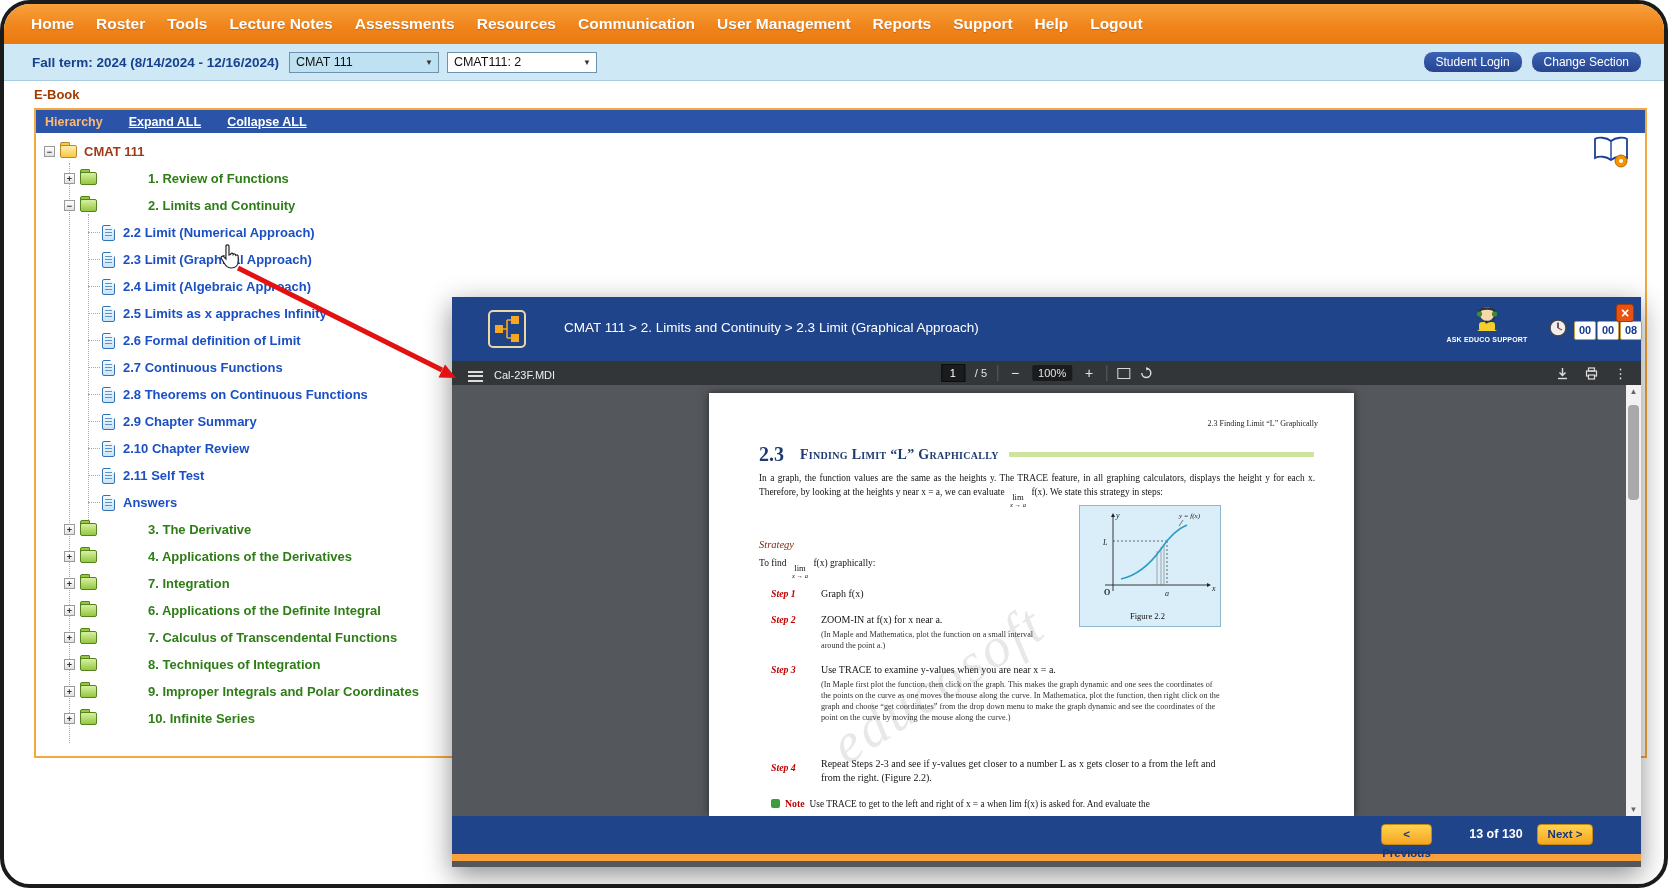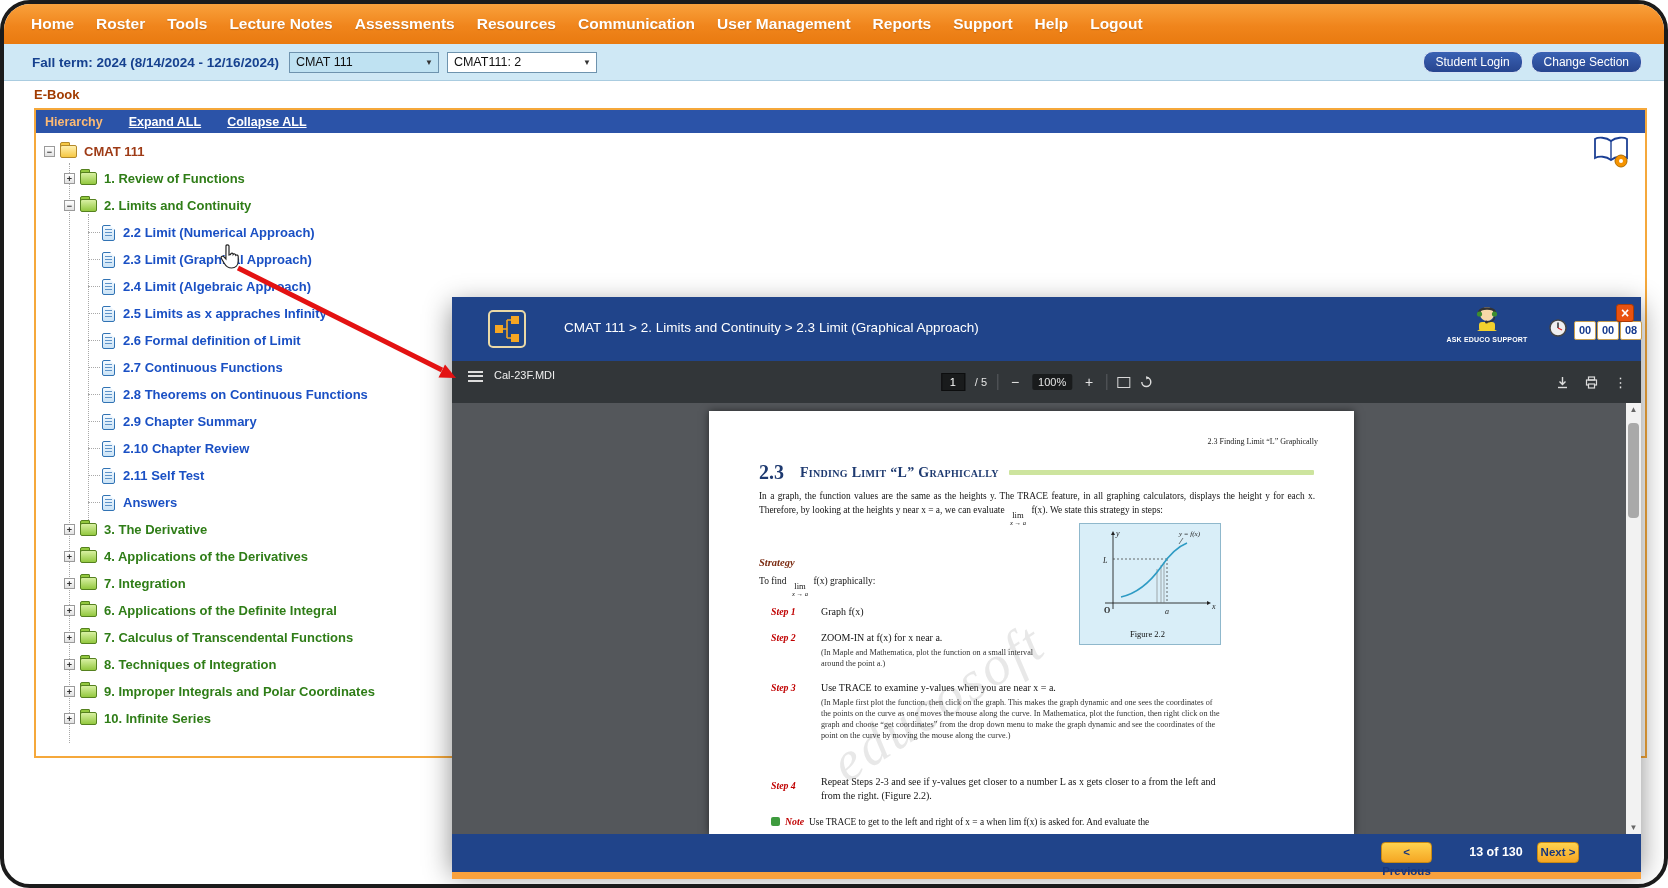--- a/index.html
+++ b/index.html
@@ -41,37 +41,37 @@
   .nicon::after{content:"";position:absolute;left:0;top:0;right:0;bottom:0;border-radius:2px;}
   .trow.root .nicon::after{background:linear-gradient(#ffefad,#f6c844);border:1px solid #b3892a;}
   .trow.root .nicon::before{background:#f6c844;border:1px solid #b3892a;}
   .trow.chapter .nicon::after{background:linear-gradient(#d8f0a2,#93c83f);border:1px solid #55811f;}
   .trow.chapter .nicon::before{background:#93c83f;border:1px solid #55811f;}
   .trow.leaf .nicon{width:13px;height:16px;background:linear-gradient(#f4faff,#cbe3f6);border:1px solid #3173b4;border-radius:2px;margin-right:8px;box-sizing:border-box;}
   .trow.leaf .nicon::before{content:"";position:absolute;left:2px;right:2px;top:3px;height:9px;width:auto;border:none;border-radius:0;background:repeating-linear-gradient(to bottom,#5e93c8 0 1px,transparent 1px 3px);}
   .trow.leaf .nicon::after{content:"";left:auto;right:-1px;top:-1px;width:0;height:0;border-top:5px solid #fff;border-left:5px solid transparent;background:none;border-radius:0;}
   .nlabel{font-weight:bold;font-size:13px;text-decoration:none;cursor:pointer;white-space:nowrap;}
   .trow.root .nlabel{color:#9e3b16;}
-  .trow.chapter .nlabel{color:#2f7d17;}
+  .trow.chapter .nlabel{color:#2f7d17;margin-left:44px;}
   .trow.leaf .nlabel{color:#1a50c4;}
   .bookicon{position:absolute;right:16px;top:24px;width:36px;height:34px;cursor:pointer;}
 
   
   .popup{position:absolute;left:448px;top:293px;width:1189px;height:570px;background:#54575b;box-shadow:0 8px 26px rgba(0,0,0,.45);z-index:20;}
   .p-header{position:relative;height:64px;background:#20448a;}
   .hier-icon{position:absolute;left:36px;top:13px;cursor:pointer;}
   .breadcrumb{position:absolute;left:112px;top:23px;color:#fff;font-size:13.5px;white-space:nowrap;}
   .support{position:absolute;left:985px;top:6px;width:100px;text-align:center;cursor:pointer;}
   .support-label{display:block;color:#fff;font-size:7px;font-weight:bold;margin-top:1px;letter-spacing:.2px;}
   .clockicon{position:absolute;left:1097px;top:22px;}
   .tbox{position:absolute;top:24px;width:20px;height:17px;background:#fff;border:1px solid #c9a050;border-radius:2px;color:#173b8f;font-weight:bold;font-size:11px;text-align:center;line-height:17px;}
   .tbox.th{left:1122px;} .tbox.tm{left:1145px;} .tbox.ts{left:1168px;}
   .closebtn{position:absolute;left:1164px;top:7px;width:18px;height:18px;background:#e95210;border:1px solid #a93a06;border-radius:3px;color:#fff;font-weight:bold;font-size:14px;line-height:16px;text-align:center;cursor:pointer;box-sizing:border-box;}
 
-  .p-toolbar{position:relative;height:42px;background:#323639;color:#e4e4e4;font-size:11px;}
+  .p-toolbar{position:relative;height:24px;background:#323639;color:#e4e4e4;font-size:11px;}
   .hamb{position:absolute;left:16px;top:10px;width:15px;height:11px;background:repeating-linear-gradient(to bottom,#ddd 0 2px,transparent 2px 4.5px);cursor:pointer;}
   .fname{position:absolute;left:42px;top:8px;color:#f0f0f0;}
   .t-center{position:absolute;left:50%;top:0;height:100%;transform:translateX(-50%);display:flex;align-items:center;gap:10px;}
   .pageinput{width:22px;height:16px;background:#191b1c;border:1px solid #0c0d0e;color:#fff;text-align:center;font-size:11px;font-family:inherit;padding:0;}
   .tsep{width:1px;height:16px;background:#5a5e61;}
   .zbtn{font-size:14px;color:#e4e4e4;cursor:pointer;width:14px;text-align:center;}
   .zoomval{background:#191b1c;padding:2px 6px;border-radius:2px;cursor:pointer;}
   .fit{width:11px;height:9px;border:1.5px solid #d8d8d8;cursor:pointer;}
   .t-right{position:absolute;right:14px;top:0;height:100%;display:flex;align-items:center;gap:16px;}
   .dots{font-size:13px;cursor:pointer;}
@@ -86,43 +86,43 @@
   .pdfpage{position:absolute;left:257px;top:8px;width:645px;height:423px;background:#fff;box-shadow:0 0 8px rgba(0,0,0,.55);font-family:"Liberation Serif",serif;color:#141414;overflow:hidden;}
   .runhead{position:absolute;right:36px;top:26px;font-size:8px;color:#222;}
   .phead{position:absolute;left:50px;right:40px;top:50px;display:flex;align-items:center;}
   .phead .num{font-size:20px;font-weight:bold;color:#1e3a70;}
   .phead .ttl{margin-left:16px;font-variant:small-caps;font-weight:bold;font-size:14px;color:#1e3a70;letter-spacing:.3px;white-space:nowrap;}
   .phead .rule{flex:1;height:5px;background:#cde49e;margin-left:10px;border-radius:1px;}
   .intro{position:absolute;left:50px;width:556px;top:78px;font-size:9.4px;line-height:1.5;text-align:justify;}
   .lim{display:inline-flex;flex-direction:column;align-items:center;line-height:1;vertical-align:-5px;margin:0 3px;}
   .lim .l1{font-size:8.6px;}
   .lim .l2{font-size:6.6px;font-style:italic;}
-  .strategy{position:absolute;left:50px;top:146px;font-weight:bold;font-style:italic;font-size:10.5px;color:#7a2a10;}
+  .strategy{position:absolute;left:50px;top:146px;font-weight:normal;font-style:italic;font-size:10.5px;color:#7a2a10;}
   .tofind{position:absolute;left:50px;top:165px;font-size:9.5px;}
   .figurebox{position:absolute;left:370px;top:112px;width:142px;height:122px;}
   .steps{position:absolute;left:62px;top:190px;width:452px;}
   .step{margin-bottom:8px;}
   .step:nth-of-type(3){margin-bottom:34px;}
   .slabel{display:inline-block;width:50px;color:#c00000;font-weight:bold;font-style:italic;font-size:9.8px;}
   .stext{font-size:10px;}
   .step:nth-of-type(4) .stext{display:inline-block;max-width:396px;vertical-align:top;line-height:1.35;}
   .snote{margin-left:50px;margin-top:2px;font-size:8.2px;line-height:1.35;color:#333;}
   .snote:empty{display:none;margin:0;}
   .step:nth-of-type(2) .snote{max-width:232px;}
   .step:nth-of-type(3) .snote{max-width:430px;}
   .notebar{position:absolute;left:62px;top:405px;display:flex;align-items:center;gap:5px;white-space:nowrap;}
   .noteicon{width:9px;height:9px;background:#3e9b3e;border-radius:2px;flex:none;}
-  .notelabel{color:#c00000;font-weight:bold;font-style:italic;font-size:9.8px;}
+  .notelabel{color:#c00000;font-weight:bold;font-size:9.8px;}
   .notetext{font-size:9.3px;}
   .watermark{position:absolute;left:110px;top:330px;font-size:56px;font-style:italic;letter-spacing:3px;color:rgba(110,110,110,.16);transform:rotate(-33deg);transform-origin:0 0;pointer-events:none;white-space:nowrap;}
 
   .p-pager{position:relative;height:38px;background:#20448a;}
   .pgbtn{position:absolute;top:8px;height:21px;background:linear-gradient(#ffd34f,#f5a623);border:1px solid #c98a12;border-radius:4px;color:#17357c;font-weight:bold;font-size:11.5px;text-align:center;line-height:19px;cursor:pointer;font-family:inherit;padding:0;}
   .pgbtn.prev{left:929px;width:51px;}
-  .pgbtn.next{left:1085px;width:42px;}
+  .pgbtn.next{left:1085px;width:56px;}
   .pcount{position:absolute;left:1008px;top:11px;width:72px;text-align:center;color:#fff;font-size:12.5px;font-weight:bold;}
   .p-strip{height:7px;background:#f9a13c;}
 
   .overlay{position:absolute;left:0;top:0;width:1668px;height:888px;pointer-events:none;z-index:30;}
 </style>
 </head>
 <body>
 
 <div class="frame">
 

